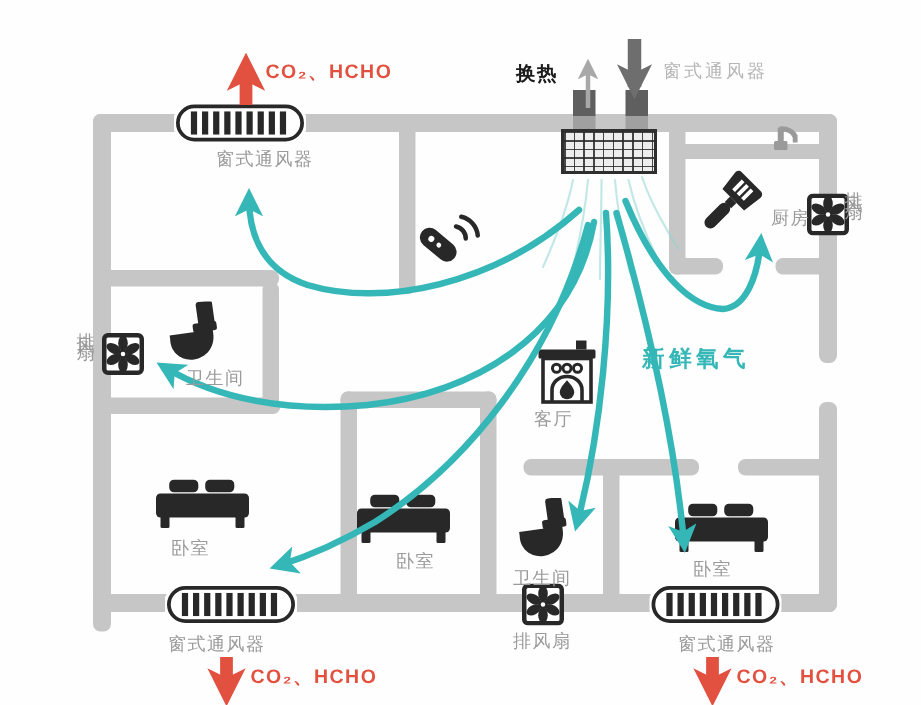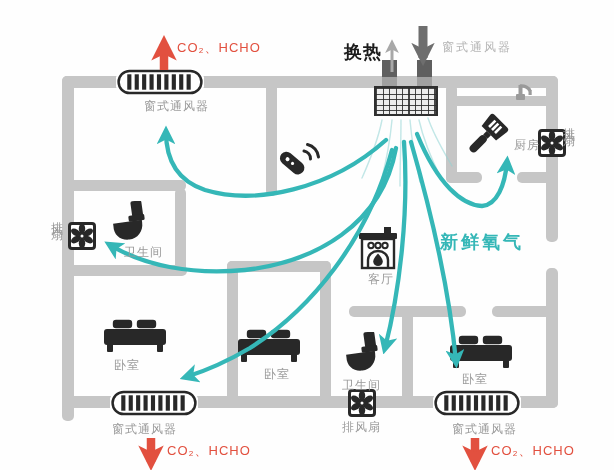--- a/index.html
+++ b/index.html
@@ -8,24 +8,24 @@
   }
   html,body{margin:0;padding:0;background:#fff;}
   #canvas{position:relative;width:614px;height:470px;background:#fefefe;overflow:hidden;
           font-family:"Liberation Sans","DejaVu Sans",sans-serif;}
   .wall{position:absolute;background:var(--wall);border-radius:5px;z-index:1;}
   .icon{position:absolute;z-index:3;}
   .icon svg{display:block;width:100%;height:100%;}
   #flow{position:absolute;left:0;top:0;z-index:5;pointer-events:none;}
   .lbl{position:absolute;font-size:12px;color:var(--label);letter-spacing:1px;
        white-space:nowrap;z-index:6;}
-  .lbl-dark{color:#1c1c1c;font-weight:bold;font-size:18px;}
+  .lbl-dark{color:#1c1c1c;font-weight:bold;font-size:13px;}
   .lbl-muted{color:var(--muted);letter-spacing:2px;}
-  .lbl-teal{color:var(--fresh_air);font-size:18px;font-weight:bold;letter-spacing:3px;margin-left:12px;}
-  .lbl-red{color:var(--exhaust);font-size:13px;font-weight:normal;letter-spacing:1px;}
+  .lbl-teal{color:var(--fresh_air);font-size:15px;font-weight:bold;letter-spacing:3px;}
+  .lbl-red{color:var(--exhaust);font-size:13px;font-weight:bold;letter-spacing:1px;}
   .vlabel{writing-mode:vertical-rl;text-orientation:upright;letter-spacing:3px;line-height:13px;}
   .stroke{stroke:var(--icon);}
   .fill,.fill-g{fill:var(--icon);}
   .flow{fill:none;stroke:var(--fresh_air);stroke-width:4.3;stroke-linecap:round;}
   .mist{fill:none;stroke:#8fd4d4;stroke-width:1.4;opacity:.55;stroke-linecap:round;}
   .exh{fill:none;stroke:var(--exhaust);stroke-width:8.5;}
   .gup{fill:none;stroke:#a8a8a8;stroke-width:3;}
   .gdn{fill:none;stroke:var(--outdoor_arrow);stroke-width:9;}
   .mk-teal{fill:var(--fresh_air);} .mk-red{fill:var(--exhaust);}
   .mk-gray{fill:#a8a8a8;} .mk-dark{fill:var(--outdoor_arrow);}
@@ -309,21 +309,21 @@
 
   <div class="lbl lbl-red" style="left:177px;top:39px">CO₂、HCHO</div>
   <div class="lbl lbl-dark" style="left:344px;top:40px">换热</div>
   <div class="lbl lbl-muted" style="left:442px;top:39px">窗式通风器</div>
   <div class="lbl" style="left:144px;top:98px">窗式通风器</div>
   <div class="lbl" style="left:514px;top:137px">厨房</div>
   <div class="lbl vlabel" style="left:562px;top:118px">排风扇</div>
   <div class="lbl vlabel" style="left:50px;top:212px">排风扇</div>
   <div class="lbl" style="left:124px;top:244px">卫生间</div>
   <div class="lbl lbl-teal" style="left:428px;top:230px">新鲜氧气</div>
-  <div class="lbl" style="left:368px;top:271px">客厅</div>
+  <div class="lbl" style="left:356px;top:271px">客厅</div>
   <div class="lbl" style="left:114px;top:357px">卧室</div>
   <div class="lbl" style="left:264px;top:366px">卧室</div>
   <div class="lbl" style="left:462px;top:371px">卧室</div>
   <div class="lbl" style="left:342px;top:377px">卫生间</div>
   <div class="lbl" style="left:342px;top:419px">排风扇</div>
   <div class="lbl" style="left:112px;top:421px">窗式通风器</div>
   <div class="lbl" style="left:452px;top:421px">窗式通风器</div>
   <div class="lbl lbl-red" style="left:167px;top:442px">CO₂、HCHO</div>
   <div class="lbl lbl-red" style="left:491px;top:442px">CO₂、HCHO</div>
 

